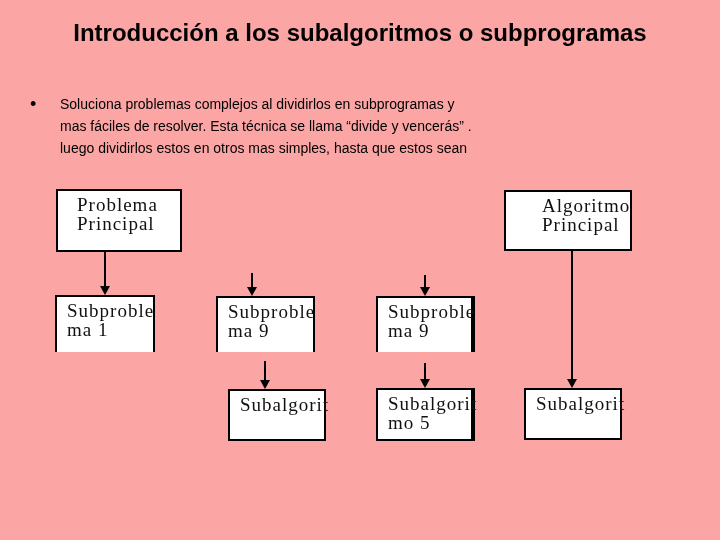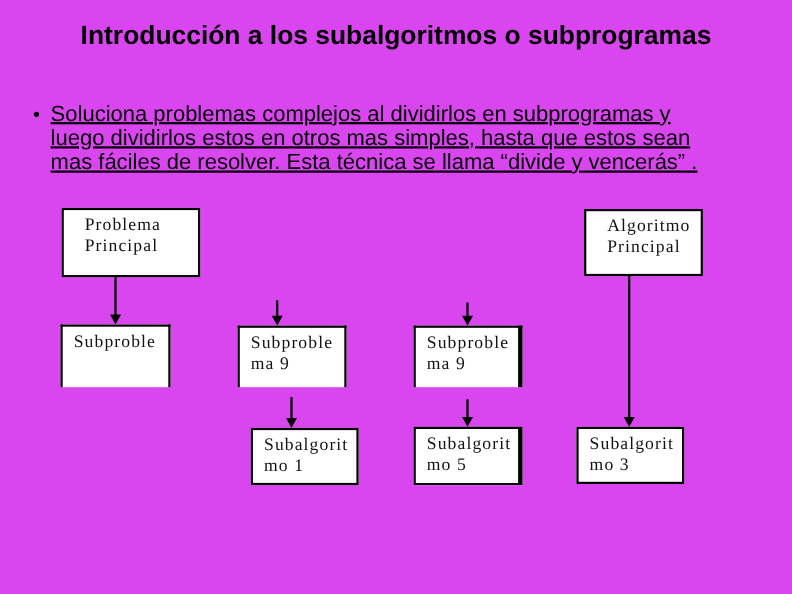--- a/index.html
+++ b/index.html
@@ -1,20 +1,20 @@
 <!DOCTYPE html>
 <html><head>
 <meta charset="utf-8">
 <style>
   html, body { margin: 0; padding: 0; background: #ffffff; }
   .slide {
     position: relative;
     width: 720px;
     height: 540px;
-    background: #d946ef;
+    background: #fca5a5;
     overflow: hidden;
     font-family: "Liberation Sans", sans-serif;
     color: #000000;
   }
   .title {
     position: absolute;
     top: 18px;
     left: 0;
     width: 720px;
     margin: 0;
@@ -31,45 +31,44 @@
     width: 640px;
   }
   .bullet-marker {
     position: absolute;
     left: 0;
     top: 0;
     font-size: 18px;
     line-height: 22px;
   }
   .bullet-text {
-    margin-left: 16px;
-    font-size: 20px;
+    margin-left: 30px;
+    font-size: 14px;
     line-height: 22px;
     color: #000000;
-    text-decoration: underline;
   }
   .diagram {
     position: absolute;
     left: 0;
     top: 0;
     width: 720px;
     height: 540px;
   }
   .dbox {
     position: absolute;
     box-sizing: border-box;
     border: 2px solid #000000;
     background: #ffffff;
   }
   .dbox.open-bottom { border-bottom: none; }
   .dbox.thick-right { border-right-width: 4px; }
   .dbox-text {
     padding: 4px 2px 0 10px;
     font-family: "Liberation Serif", "DejaVu Serif", serif;
-    font-size: 16px;
+    font-size: 19px;
     line-height: 19px;
     letter-spacing: 1px;
     color: #111111;
   }
   .dbox.pad-wide .dbox-text { padding-left: 19px; }
   .varrow { position: absolute; width: 12px; }
   .varrow .shaft {
     position: absolute;
     left: 5px;
     top: 0;
@@ -92,79 +91,78 @@
 <body>
 
 <div class="slide">
 
   <h1 class="title">Introducción a los subalgoritmos o subprogramas</h1>
 
   <div class="bullet-block">
     <span class="bullet-marker">•</span>
     <div class="bullet-text">
       <div>Soluciona problemas complejos al dividirlos en subprogramas y</div>
+      <div>mas fáciles de resolver. Esta técnica se llama “divide y vencerás” .</div>
       <div>luego dividirlos estos en otros mas simples, hasta que estos sean</div>
-      <div>mas fáciles de resolver. Esta técnica se llama “divide y vencerás” .</div>
     </div>
   </div>
 
   <div class="diagram">
 
     <div class="dbox pad-wide" style="left:56px; top:189px; width:126px; height:63px;">
       <div class="dbox-text">
         <div>Problema</div>
         <div>Principal</div>
       </div>
     </div>
 
-    <div class="dbox pad-wide" style="left:531px; top:190px; width:108px; height:61px;">
+    <div class="dbox pad-wide" style="left:504px; top:190px; width:128px; height:61px;padding-left:17px;">
       <div class="dbox-text">
         <div>Algoritmo</div>
         <div>Principal</div>
       </div>
     </div>
 
     <div class="dbox open-bottom" style="left:55px; top:295px; width:100px; height:57px;">
       <div class="dbox-text">
         <div>Subproble</div>
+        <div>ma 1</div>
       </div>
     </div>
 
     <div class="dbox open-bottom" style="left:216px; top:296px; width:99px; height:56px;">
       <div class="dbox-text">
         <div>Subproble</div>
         <div>ma 9</div>
       </div>
     </div>
 
     <div class="dbox open-bottom thick-right" style="left:376px; top:296px; width:99px; height:56px;">
       <div class="dbox-text">
         <div>Subproble</div>
         <div>ma 9</div>
       </div>
     </div>
 
     <div class="dbox" style="left:228px; top:389px; width:98px; height:52px;">
       <div class="dbox-text">
         <div>Subalgorit</div>
-        <div>mo 1</div>
       </div>
     </div>
 
     <div class="dbox thick-right" style="left:376px; top:388px; width:99px; height:53px;">
       <div class="dbox-text">
         <div>Subalgorit</div>
         <div>mo 5</div>
       </div>
     </div>
 
     <div class="dbox" style="left:524px; top:388px; width:98px; height:52px;">
       <div class="dbox-text">
         <div>Subalgorit</div>
-        <div>mo 3</div>
       </div>
     </div>
 
     <div class="varrow" style="left:99px; top:252px; height:43px;">
       <div class="shaft"></div>
       <div class="head"></div>
     </div>
 
     <div class="varrow" style="left:246px; top:273px; height:23px;">
       <div class="shaft"></div>

